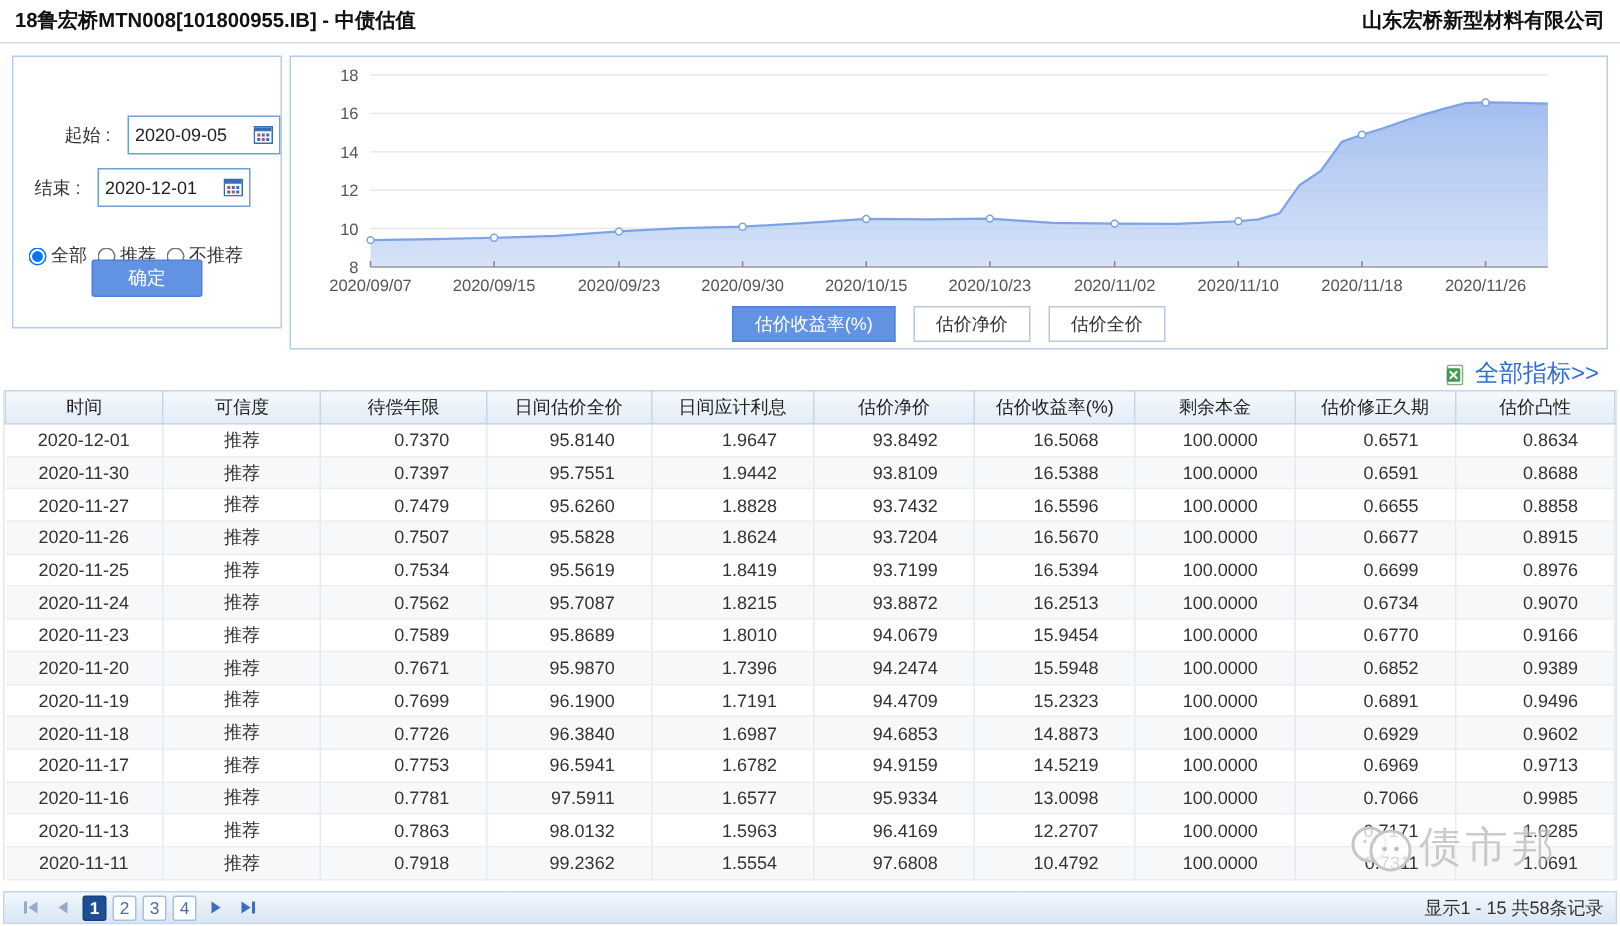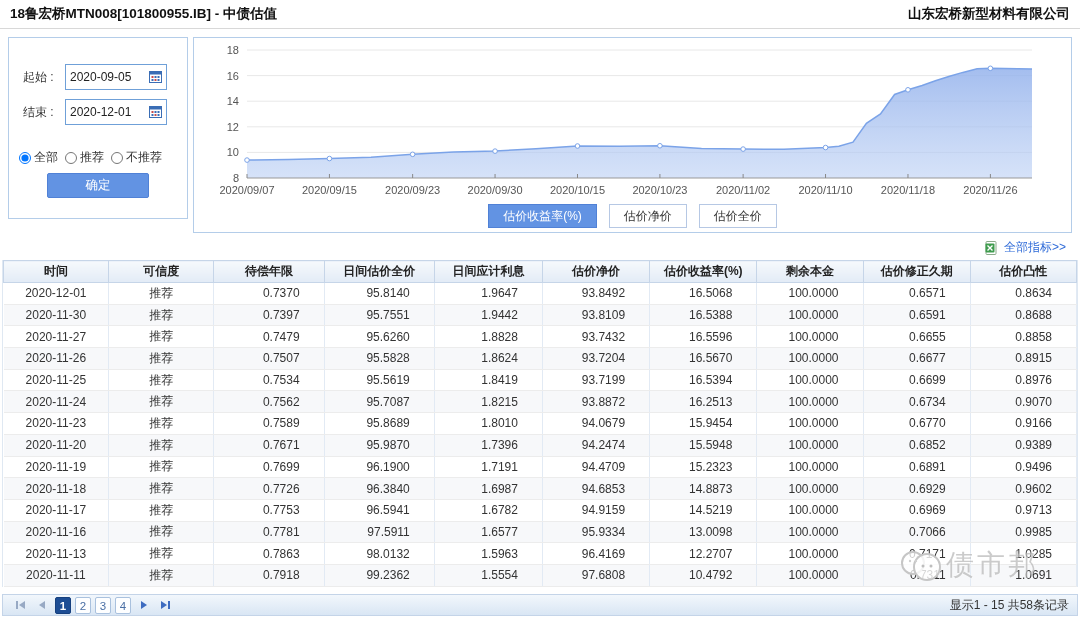--- a/index.html
+++ b/index.html
@@ -7,51 +7,51 @@
        font-family:"Liberation Sans","DejaVu Sans",sans-serif;}
   
   .header{position:absolute;left:0;top:0;width:1080px;height:29px;box-sizing:border-box;
           border-bottom:1px solid #d8d8d8;display:flex;justify-content:space-between;
           align-items:center;padding:0 10px;}
   .header .title,.header .company{font-weight:bold;font-size:13.5px;color:#111;}
   
   .filter-panel{position:absolute;left:8px;top:37px;width:180px;height:182px;
                 border:1px solid #b4cde9;box-sizing:border-box;}
   .frow{display:flex;align-items:center;margin:9px 0 0 14px;font-size:12px;color:#333;}
-  .frow:first-child{margin-top:26px;}
+  .frow:first-child{margin-top:39px;justify-content:flex-end;}
   .flabel{width:38px;}
   .date-box{margin-left:4px;display:flex;align-items:center;justify-content:space-between;
             width:102px;height:21px;border:1px solid #6fa0d8;background:#fff;
             padding:12px 4px;box-sizing:border-box;}
   .date-text{font-size:12px;color:#222;}
   .radio-row{display:flex;align-items:center;margin:24px 0 0 10px;font-size:12px;color:#333;}
   .radio-row label{display:flex;align-items:center;margin-right:7px;}
   .radio-row input{width:12px;height:12px;margin:0 3px 0 0;}
-  .submit-btn{position:absolute;left:50%;transform:translateX(-50%);bottom:20px;width:102px;
+  .submit-btn{position:absolute;left:50%;transform:translateX(-50%);bottom:20px;width:74px;
               height:25px;background:#6293e3;color:#fff;border:1px solid #5081d6;
               font-size:12.5px;border-radius:2px;cursor:pointer;}
   
   .chart-panel{position:absolute;left:193px;top:37px;width:879px;height:196px;
                border:1px solid #b4cde9;box-sizing:border-box;}
   #chart-svg{position:absolute;left:1px;top:4px;}
   .chart-tabs{position:absolute;bottom:4px;left:0;width:100%;display:flex;
               justify-content:center;gap:12px;}
   .ctab{height:24px;line-height:22px;padding:0 14px;font-size:12px;border:1px solid #b6c8e4;
         background:#fff;color:#333;box-sizing:border-box;cursor:pointer;}
   .ctab.active{background:#6293e3;border-color:#5081d6;color:#fff;}
   
   .indicators{position:absolute;top:239px;right:14px;display:flex;align-items:center;
-              gap:5px;font-size:12px;}
+              gap:5px;font-size:16px;}
   .indicators a{color:#2f6bd8;text-decoration:none;}
   
   .table-wrap{position:absolute;left:2px;top:260px;width:1076px;border-left:1px solid #dfe8f2;
               border-right:1px solid #dfe8f2;box-sizing:border-box;}
   table{width:100%;border-collapse:collapse;table-layout:fixed;font-size:12px;}
   th{height:21px;background:linear-gradient(#f6f9fc,#e2ebf6);border:1px solid #c6d5e8;
-     font-weight:bold;color:#222;padding:0;}
+     font-weight:normal;color:#222;padding:0;}
   td{height:20.7px;border-right:1px solid #e2eaf4;border-bottom:1px solid #ececec;
      color:#333;padding:0;white-space:nowrap;overflow:hidden;}
   td.c{text-align:center;}
   td.r{text-align:right;padding-right:24px;}
   tbody tr:nth-child(even){background:#f7f8fa;}
   
   .pager{position:absolute;left:2px;top:594px;width:1076px;height:22px;box-sizing:border-box;
          background:linear-gradient(#f2f7fc,#d9e6f4);border:1px solid #c4d4e8;
          display:flex;align-items:center;justify-content:space-between;padding:0 8px;}
   .pager-left{display:flex;align-items:center;gap:4px;}

